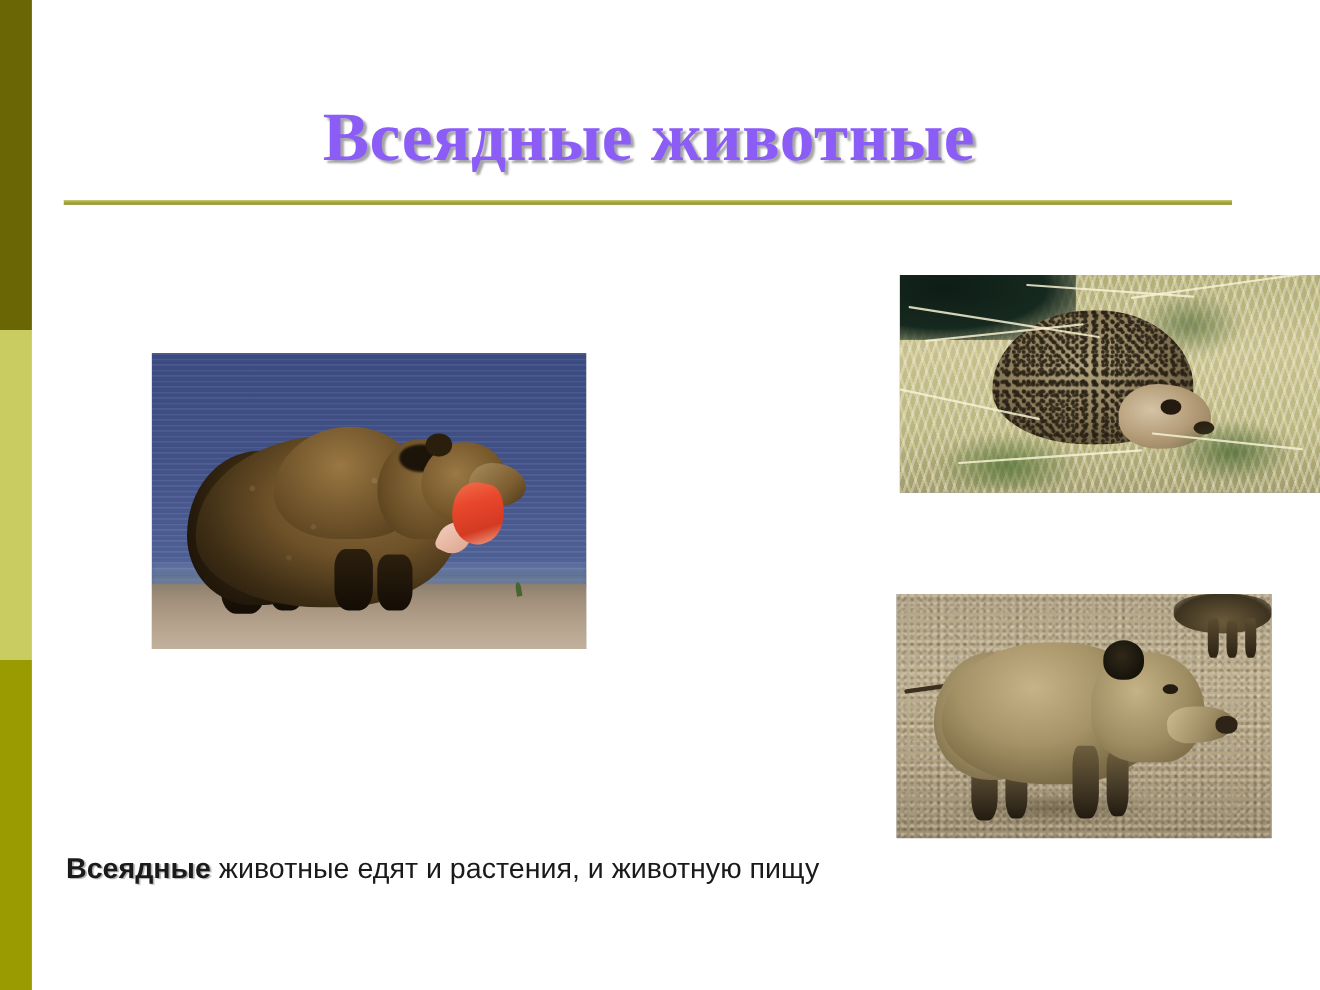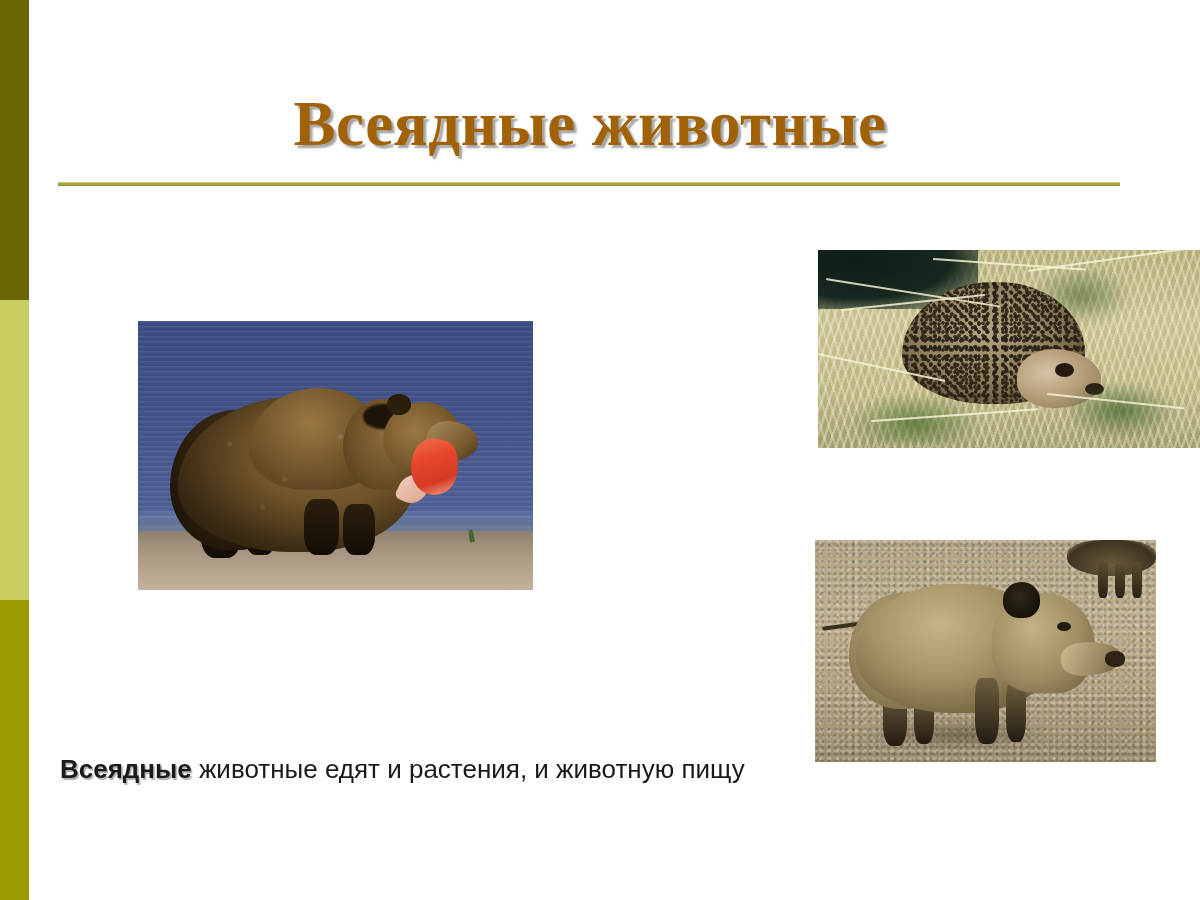--- a/index.html
+++ b/index.html
@@ -44,21 +44,21 @@
     position: absolute;
     left: 60px;
     top: 88px;
     width: 1060px;
     text-align: center;
     font-family: "Liberation Serif", "DejaVu Serif", serif;
     font-weight: bold;
     font-size: 63px;
     line-height: 72px;
     letter-spacing: 0.5px;
-    color: #a16207;
+    color: #8b5cf6;
     text-shadow: 3px 3px 2px rgba(90,90,90,0.55);
     white-space: nowrap;
   }
 
   
   .title-rule {
     position: absolute;
     left: 58px;
     top: 182px;
     width: 1062px;
@@ -313,21 +313,21 @@
   .boar-shadow {
     position: absolute; left: 14%; bottom: 6%; width: 56%; height: 13%;
     background: radial-gradient(ellipse at 50% 50%, rgba(60,48,28,0.45), rgba(60,48,28,0) 70%);
     filter: blur(3px);
   }
 
   
   .bodytext {
     position: absolute;
     left: 60px;
-    top: 752px;
+    top: 772px;
     width: 700px;
     font-family: "Liberation Sans", sans-serif;
     font-size: 26px;
     line-height: 34px;
     color: #1a1a1a;
   }
   .bodytext .lead {
     font-weight: bold;
     text-shadow: 1.5px 1.5px 1px rgba(120,120,120,0.6);
   }

